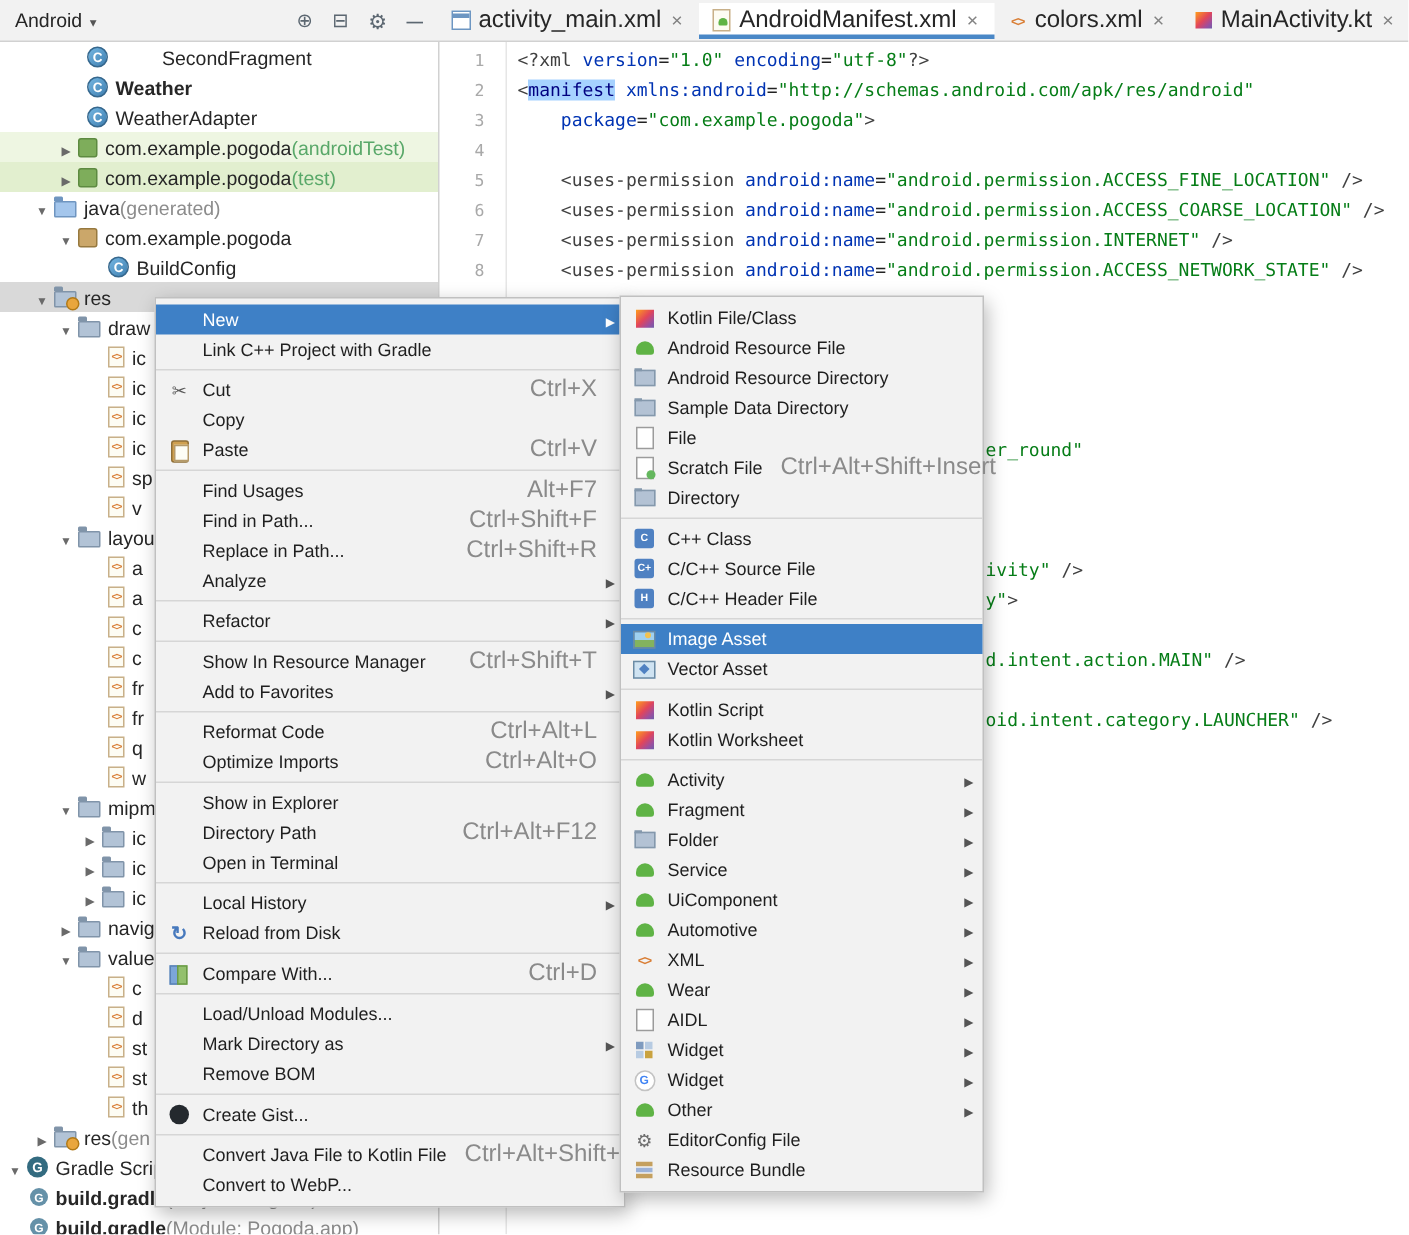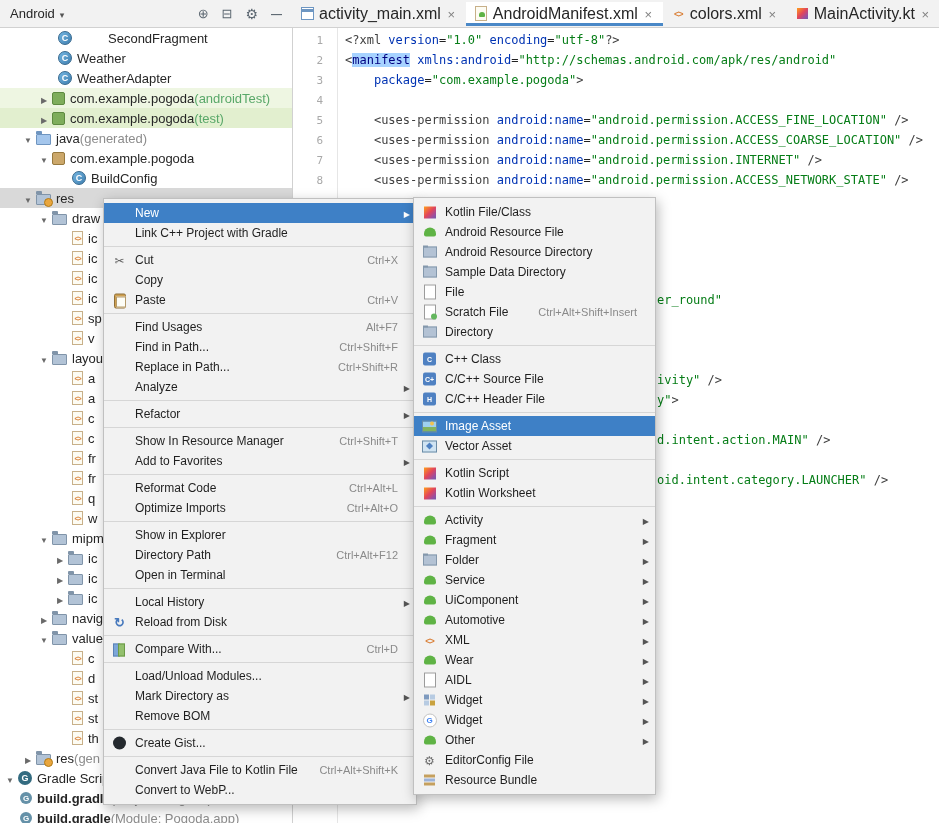--- a/index.html
+++ b/index.html
@@ -69,21 +69,21 @@
   .sg-s{color:#067d17}
   .sg-p{color:#222}
   .sg-ts{color:#000080;background:#a6d2ff}
 
   
   .menu{position:absolute;background:#f2f2f2;border:1px solid #c0c0c0;box-shadow:2px 4px 12px rgba(0,0,0,.28);padding:4px 0}
   .ctx{left:103px;top:198px;width:314px;z-index:20}
   .sub{left:413px;top:197px;width:243px;z-index:21}
   .menu-item{position:relative;height:20px;display:flex;align-items:center;padding:0 18px 0 31px;font-size:12px;color:#1f1f1f;white-space:nowrap}
   .menu-item.selected{background:#3e80c6;color:#fff}
-  .shortcut{margin-left:auto;padding-left:12px;font-size:11px;color:#8a8a8a}
+  .shortcut{margin-left:auto;padding-left:12px;font-size:16px;color:#8a8a8a}
   .marrow{position:absolute;right:6px;top:50%;transform:translateY(-50%)}
   .marrow::before{content:"▶";font-size:8px;color:#555}
   .menu-item.selected .marrow::before{color:#fff}
   .menu-sep{height:1px;background:#d6d6d6;margin:3px 0}
   .mi{position:absolute;left:8px;top:50%;transform:translateY(-50%);width:15px;height:15px;display:flex;align-items:center;justify-content:center}
   .mi-scissors::before{content:"✂";font-size:12px;color:#5a5a5a}
   .mi-paste::before{content:"";position:absolute;left:2px;top:1px;width:10px;height:13px;background:#cfa050;border:1px solid #8f6f38;border-radius:2px}
   .mi-paste::after{content:"";position:absolute;left:4px;top:4px;width:8px;height:9px;background:#fdfdf6;border:1px solid #b59a6a}
   .mi-refresh::before{content:"↻";font-size:13px;color:#4779bd;font-weight:bold}
   .mi-compare::before{content:"";position:absolute;left:1px;top:2px;width:5px;height:11px;background:#7ca6d8;border:1px solid #5a82b5}
@@ -148,21 +148,21 @@
         <span class="tab-close"></span>
       </div>
     </div>
 </div>
 
 <div class="tree">
     <div class="tree-row" style="padding-left: 58px; gap: 31px;">
       <span class="ti ti-kotlin-class"></span>
       <span class="lbl">SecondFragment</span>
     </div>
-    <div class="tree-row" style="padding-left: 58px;">
+    <div class="tree-row" style="padding-left: 58px; font-weight: bold;">
       <span class="ti ti-kotlin-class"></span>
       <span class="lbl">Weather</span>
     </div>
     <div class="tree-row" style="padding-left: 58px;">
       <span class="ti ti-kotlin-class"></span>
       <span class="lbl">WeatherAdapter</span>
     </div>
     <div class="tree-row" style="background: rgb(238, 246, 226); padding-left: 36px;">
       <span class="chev chev-r"></span>
       <span class="ti ti-package-test"></span>

